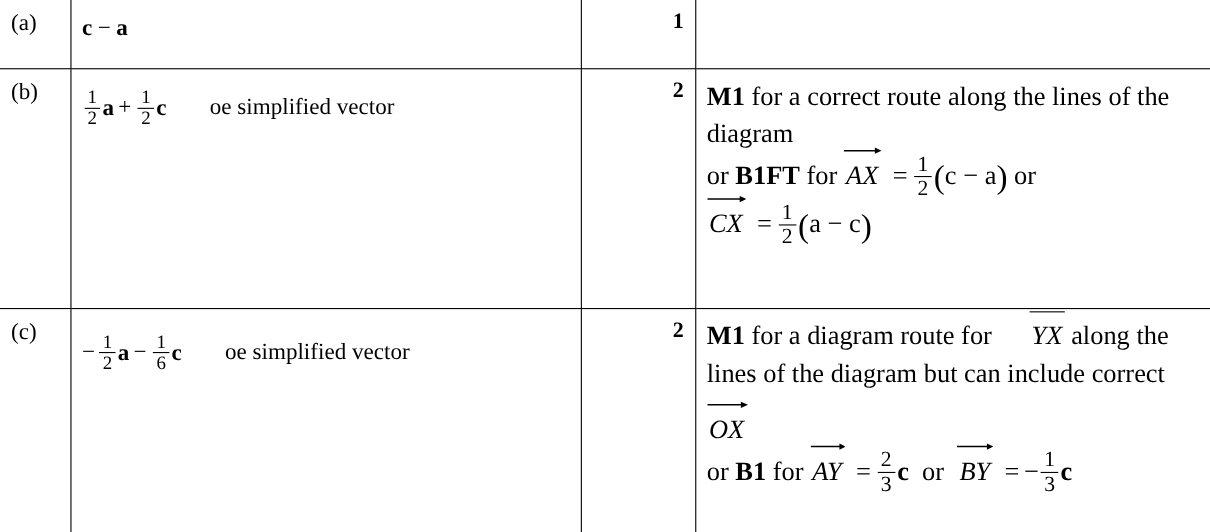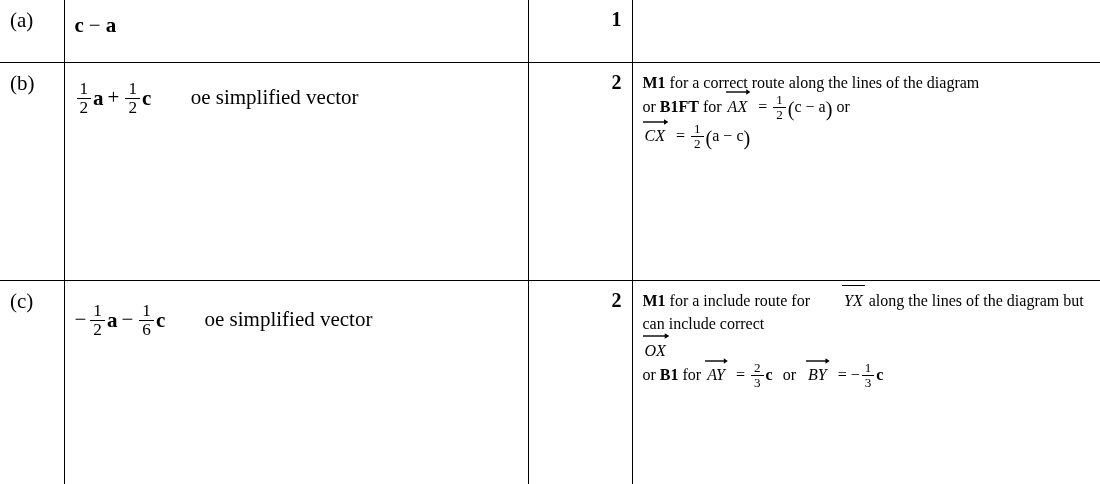--- a/index.html
+++ b/index.html
@@ -50,21 +50,21 @@
     font-size: 21px;
     line-height: 1.35;
   }
   .mark-cell {
     font-size: 20px;
     font-weight: bold;
     text-align: right;
     padding-right: 14px;
   }
   .notes-cell {
-    font-size: 16px;
+    font-size: 24px;
     line-height: 1.45;
   }
   .row-a td { height: 62px; }
   .row-b td { height: 218px; }
   .row-c td { height: 204px; }
 
   .bold { font-weight: bold; }
 
   
   .vec {
@@ -231,23 +231,23 @@
                 <span class="num">1</span>
                 <span class="den">6</span>
               </span><span class="vec">c</span>
             </span>
             <span class="oe">oe simplified vector</span>
           </div>
         </td>
         <td class="mark-cell">2</td>
         <td class="notes-cell">
           <div>
-            <span class="bold">M1</span><span> for a include route for </span><span class="overbar"><span class="bar"></span><span>YX</span></span><span> along the lines of the diagram but can include correct</span>
-          </div>
-          <div style="margin-top:4px;">
+            <span class="bold">M1</span><span> for a diagram route for </span><span class="overbar"><span class="bar"></span><span>YX</span></span><span> along the lines of the diagram but can include correct</span>
+          </div>
+          <div style="margin-top:16px;">
             <span class="overarrow">
               <span class="arw">
                 <svg viewBox="0 0 40 7" preserveAspectRatio="none">
                     <path d="M0 4 L36 4" stroke="#000" stroke-width="1.4" fill="none"></path>
                     <path d="M40 4 L33 1.2 L33 6.8 Z" fill="#000"></path>
                   </svg>
               </span>
               <span class="lbl">OX</span>
             </span>
           </div>

